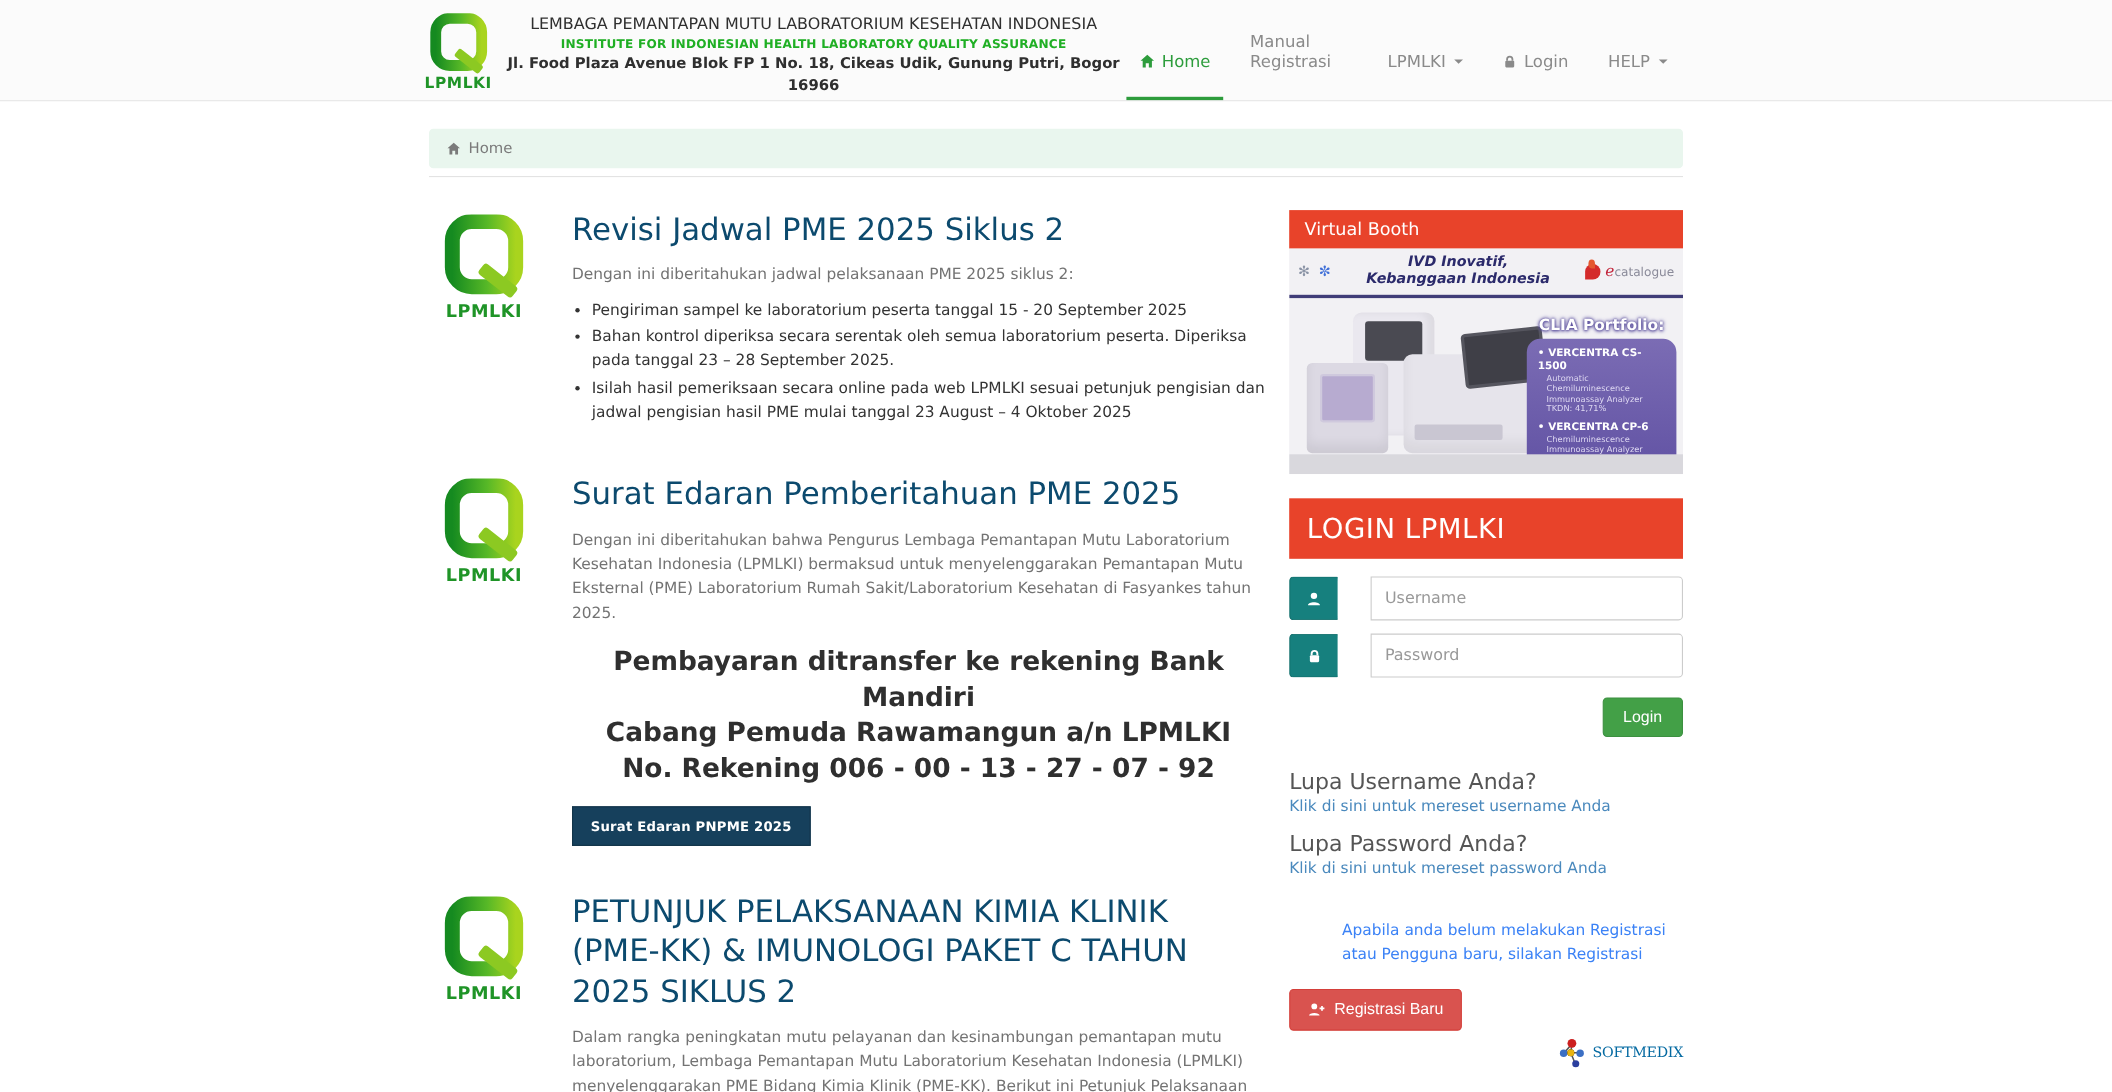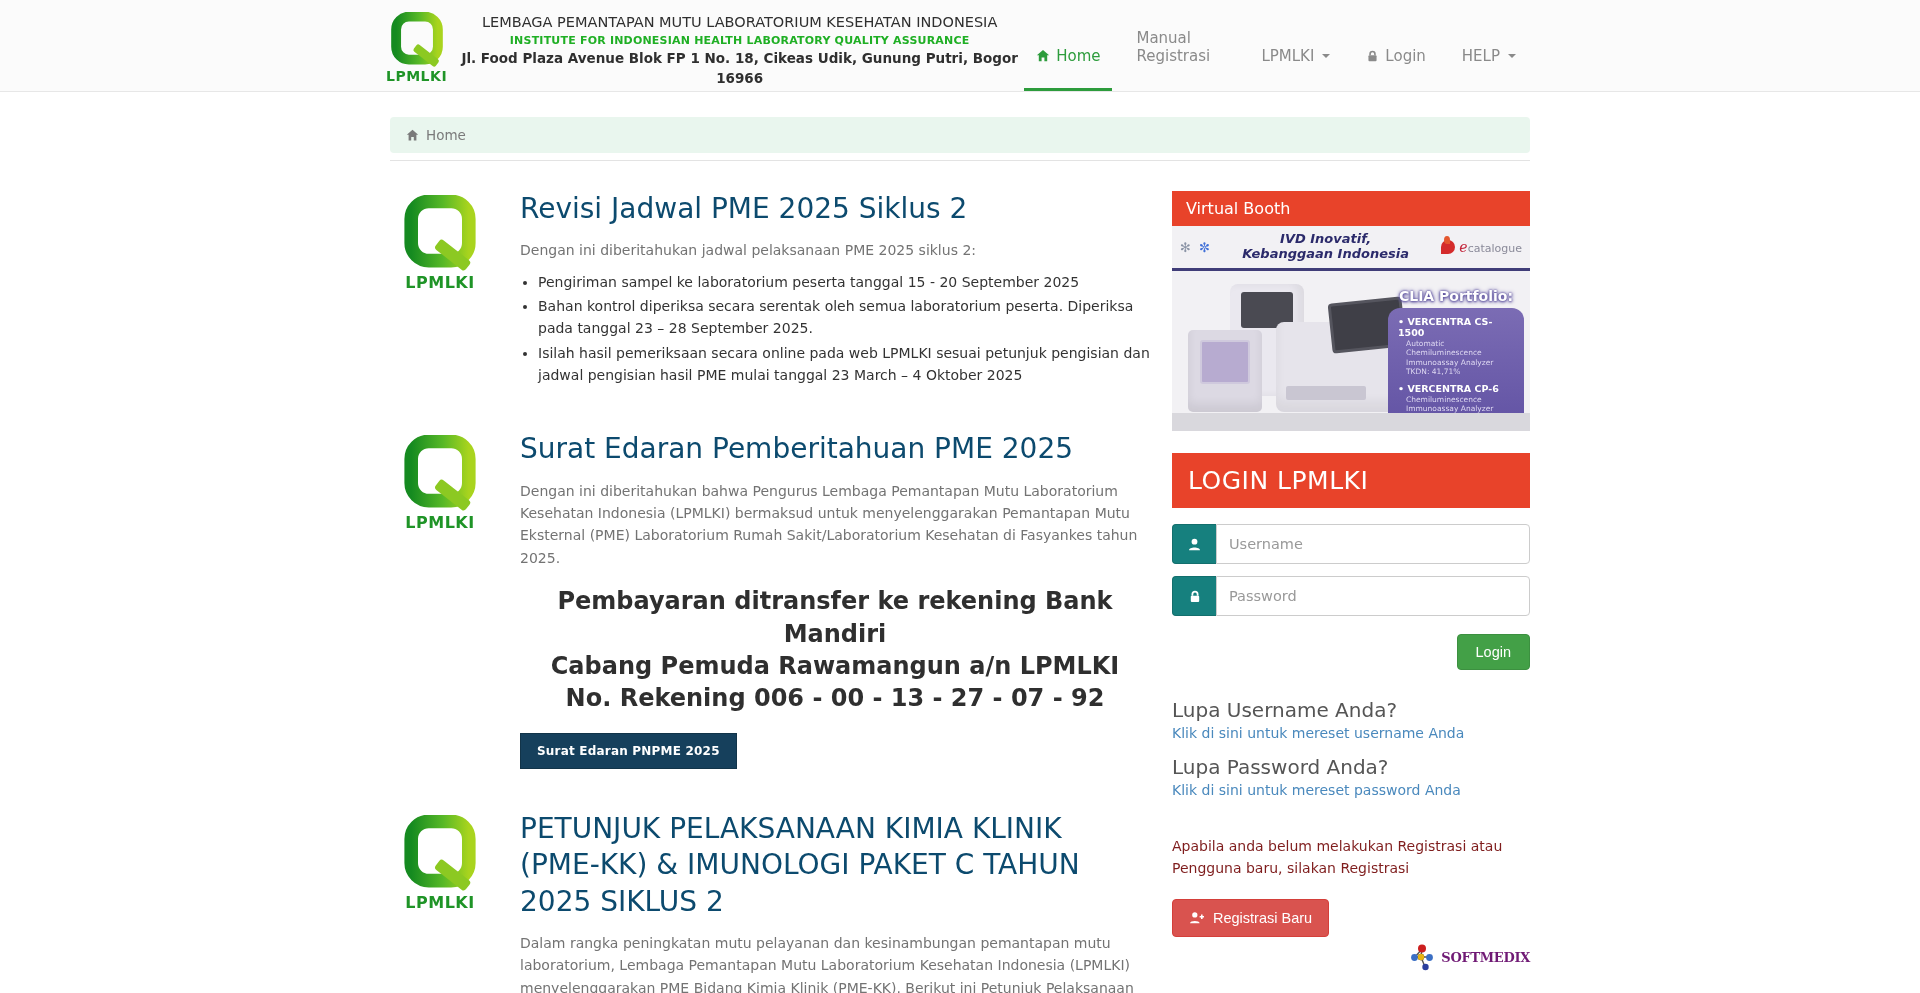--- a/index.html
+++ b/index.html
@@ -99,43 +99,43 @@
                 text-shadow:0 0 4px #5b4f9e,0 0 2px #5b4f9e,0 1px 3px #5b4f9e; }
   .clia-panel { background:linear-gradient(180deg,#7b6cb4,#5a4b9f); border-radius:12px;
                 padding:8px 8px 6px 10px; text-align:left; }
   .clia-item { margin-bottom:7px; }
   .clia-name { color:#fff; font-weight:bold; font-size:9.5px; line-height:1.2; }
   .clia-name::before { content:"• "; }
   .clia-desc { color:#ded8f2; font-size:7.5px; line-height:1.25; padding-left:8px; }
 
   
   .login-form { padding-top:16px; }
-  .input-row { display:flex; margin-bottom:12px; }
+  .input-row { display:flex; margin-bottom:12px;gap:30px; }
   .input-addon { width:44px; background:#16807e; border:1px solid #136f6d; border-right:none;
                  border-radius:4px 0 0 4px; display:flex; align-items:center; justify-content:center; }
   .input-row input { flex:1; height:40px; border:1px solid #ccc; border-radius:0 4px 4px 0;
                  font-size:14.5px; padding:0 12px; color:#555; outline:none;
                  font-family:"DejaVu Sans","Liberation Sans",sans-serif; }
   .input-row input::placeholder { color:#999; }
   .login-btn-row { display:flex; justify-content:flex-end; margin-top:18px; }
   .btn-login { background:#43a047; border:1px solid #3c9040; color:#fff; font-size:14.5px;
                padding:9px 18px; border-radius:4px; cursor:pointer; }
 
   .forgot { margin-top:28px; }
   .forgot-heading { font-size:20px; color:#555; font-weight:400; }
   .forgot-link { font-size:14px; color:#4a89bd; margin:3px 0 14px 0; cursor:pointer; display:inline-block; }
 
-  .register-text { font-size:14px; color:#7f1d1d; line-height:1.55; margin-top:24px; }
+  .register-text { font-size:14px; color:#3b82f6; line-height:1.55; margin-top:24px;margin-left:48px; }
   .btn-register { display:inline-flex; align-items:center; gap:8px; background:#d9534f;
                   border:1px solid #d43f3a; color:#fff; font-size:14.5px; padding:10px 16px;
                   border-radius:4px; margin-top:20px; cursor:pointer; }
 
   .softmedix { display:flex; justify-content:flex-end; align-items:center; gap:4px; margin-top:6px; }
-  .softmedix-label { font-family:"DejaVu Serif","Liberation Serif",serif; font-weight:bold;
-                     font-size:13px; color:#701a75; letter-spacing:-0.3px; }
+  .softmedix-label { font-family:"DejaVu Serif","Liberation Serif",serif; font-weight:normal;
+                     font-size:13px; color:#0369a1; letter-spacing:-0.3px; }
 </style>
 </head>
 <body>
 
 <div class="navbar">
   <div class="navbar-inner">
     <div class="brand">
       <div class="brand-logo">
         <svg class="q-svg" viewBox="0 0 100 100">
           <defs>
@@ -207,21 +207,21 @@
           <rect x="42" y="58" width="48" height="15" rx="4" transform="rotate(38 52 70)" fill="#8cc922"></rect>
         </svg>
         <div class="logo-text">LPMLKI</div>
       </div>
       <div class="article-body">
         <div class="article-title">Revisi Jadwal PME 2025 Siklus 2</div>
         <div class="article-text">Dengan ini diberitahukan jadwal pelaksanaan PME 2025 siklus 2:</div>
         <ul>
           <li>Pengiriman sampel ke laboratorium peserta tanggal 15 - 20 September 2025</li>
           <li>Bahan kontrol diperiksa secara serentak oleh semua laboratorium peserta. Diperiksa pada tanggal 23 – 28 September 2025.</li>
-          <li>Isilah hasil pemeriksaan secara online pada web LPMLKI sesuai petunjuk pengisian dan jadwal pengisian hasil PME mulai tanggal 23 March – 4 Oktober 2025</li>
+          <li>Isilah hasil pemeriksaan secara online pada web LPMLKI sesuai petunjuk pengisian dan jadwal pengisian hasil PME mulai tanggal 23 August – 4 Oktober 2025</li>
         </ul>
       </div>
     </div>
 
     <div class="article">
       <div class="article-logo">
         <svg class="q-svg" viewBox="0 0 100 100">
           <rect x="14" y="8" width="72" height="74" rx="22" fill="none" stroke="url(#qg)" stroke-width="17"></rect>
           <rect x="42" y="58" width="48" height="15" rx="4" transform="rotate(38 52 70)" fill="#8cc922"></rect>
         </svg>

